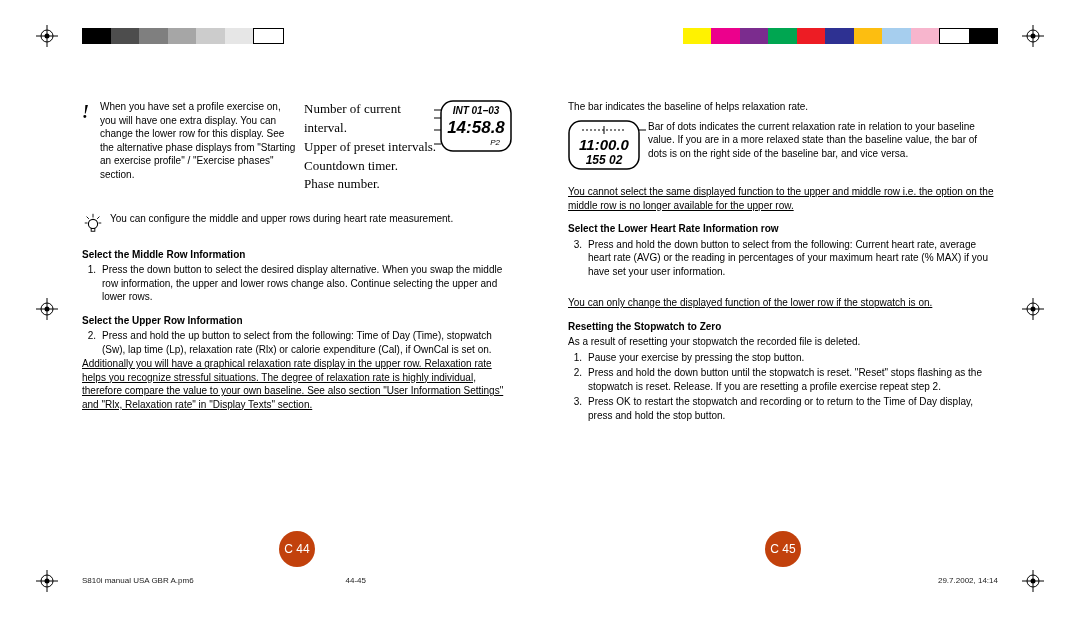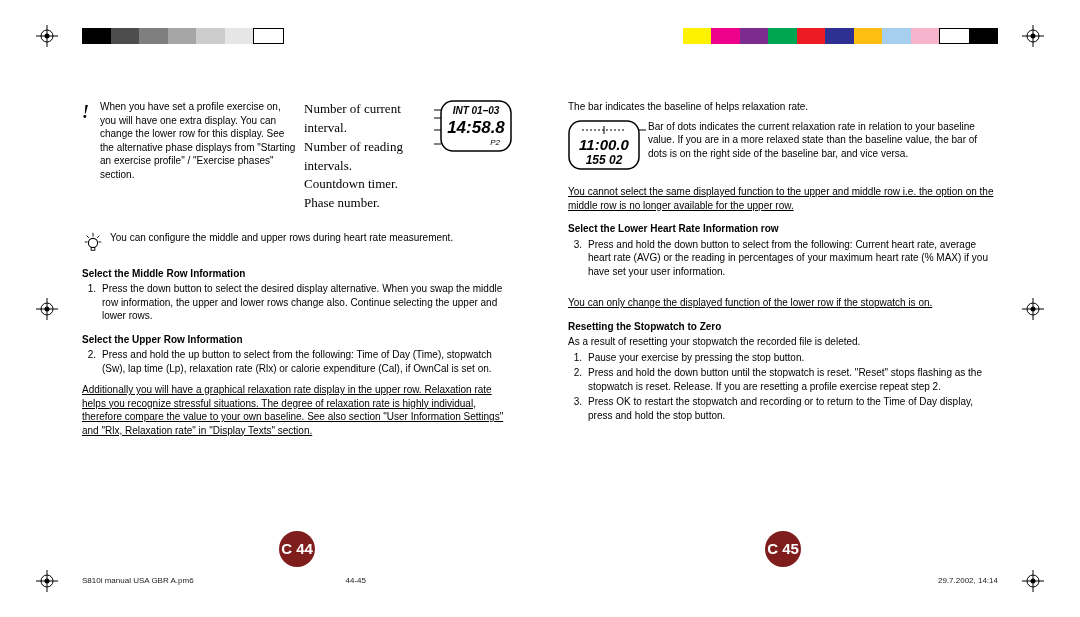--- a/index.html
+++ b/index.html
@@ -57,25 +57,25 @@
   .para { margin-top: 6px; text-decoration: underline; }
   .bold-head { font-weight: bold; margin-top: 10px; margin-bottom: 2px; }
   .bulb-row { display:flex; align-items:flex-start; gap:6px; margin-top:18px; }
   .pagenum {
     position: absolute;
     bottom: -6px;
     left: 50%;
     transform: translateX(-50%);
     width: 36px;
     height: 36px;
-    background: #7f1d1d;
+    background: #c2410c;
     border-radius: 50%;
     color: #fff;
-    font-weight: bold;
-    font-size: 15px;
+    font-weight: normal;
+    font-size: 12px;
     display: flex;
     align-items: center;
     justify-content: center;
   }
   .footer-line {
     position: absolute;
     bottom: 30px;
     left: 82px;
     right: 82px;
     display: flex;
@@ -162,21 +162,21 @@
   <div class="page">
     <div class="content">
 
       <div class="left-topblock">
         <div class="notecol">
           <span style="font-family:Georgia,serif;font-style:italic;font-size:18px;font-weight:bold;">!</span>
         </div>
         <div class="col-a">When you have set a profile exercise on, you will have one extra display. You can change the lower row for this display. See the alternative phase displays from "Starting an exercise profile" / "Exercise phases" section.</div>
         <div class="col-b">
           <div>Number of current interval.</div>
-          <div>Number of reading intervals.</div>
+          <div>Upper of preset intervals.</div>
           <div>Countdown timer.</div>
           <div>Phase number.</div>
         </div>
         <div class="lcd">
           <svg width="72" height="52" viewBox="0 0 72 52">
             <rect x="1" y="1" width="70" height="50" rx="12" ry="12" fill="#fff" stroke="#000" stroke-width="1.5"></rect>
             <text x="36" y="14" text-anchor="middle" font-family="Arial" font-style="italic" font-weight="bold" font-size="10">INT 01–03</text>
             <text x="36" y="33" text-anchor="middle" font-family="Arial" font-style="italic" font-weight="bold" font-size="17">14:58.8</text>
             <text x="60" y="45" text-anchor="end" font-family="Arial" font-style="italic" font-size="8">P2</text>
             <line x1="-6" y1="10" x2="1" y2="10" stroke="#000"></line>
@@ -207,21 +207,21 @@
         <div class="ol-num">1.</div>
         <div class="ol-body">Press the down button to select the desired display alternative. When you swap the middle row information, the upper and lower rows change also. Continue selecting the upper and lower rows.</div>
       </div>
 
       <div class="bold-head">Select the Upper Row Information</div>
       <div class="ol-item">
         <div class="ol-num">2.</div>
         <div class="ol-body">Press and hold the up button to select from the following: Time of Day (Time), stopwatch (Sw), lap time (Lp), relaxation rate (Rlx) or calorie expenditure (Cal), if OwnCal is set on.</div>
       </div>
 
-      <div class="para" style="margin-top:8px">Additionally you will have a graphical relaxation rate display in the upper row. Relaxation rate helps you recognize stressful situations. The degree of relaxation rate is highly individual, therefore compare the value to your own baseline. See also section "User Information Settings" and "Rlx, Relaxation rate" in "Display Texts" section.</div>
+      <div class="para" style="margin-top:1px">Additionally you will have a graphical relaxation rate display in the upper row. Relaxation rate helps you recognize stressful situations. The degree of relaxation rate is highly individual, therefore compare the value to your own baseline. See also section "User Information Settings" and "Rlx, Relaxation rate" in "Display Texts" section.</div>
     </div>
     <div class="pagenum">C 44</div>
   </div>
 
   <div class="page">
     <div class="content">
       <div>The bar indicates the baseline of helps relaxation rate.</div>
 
       <div class="right-top" style="margin-top:6px">
         <div>

